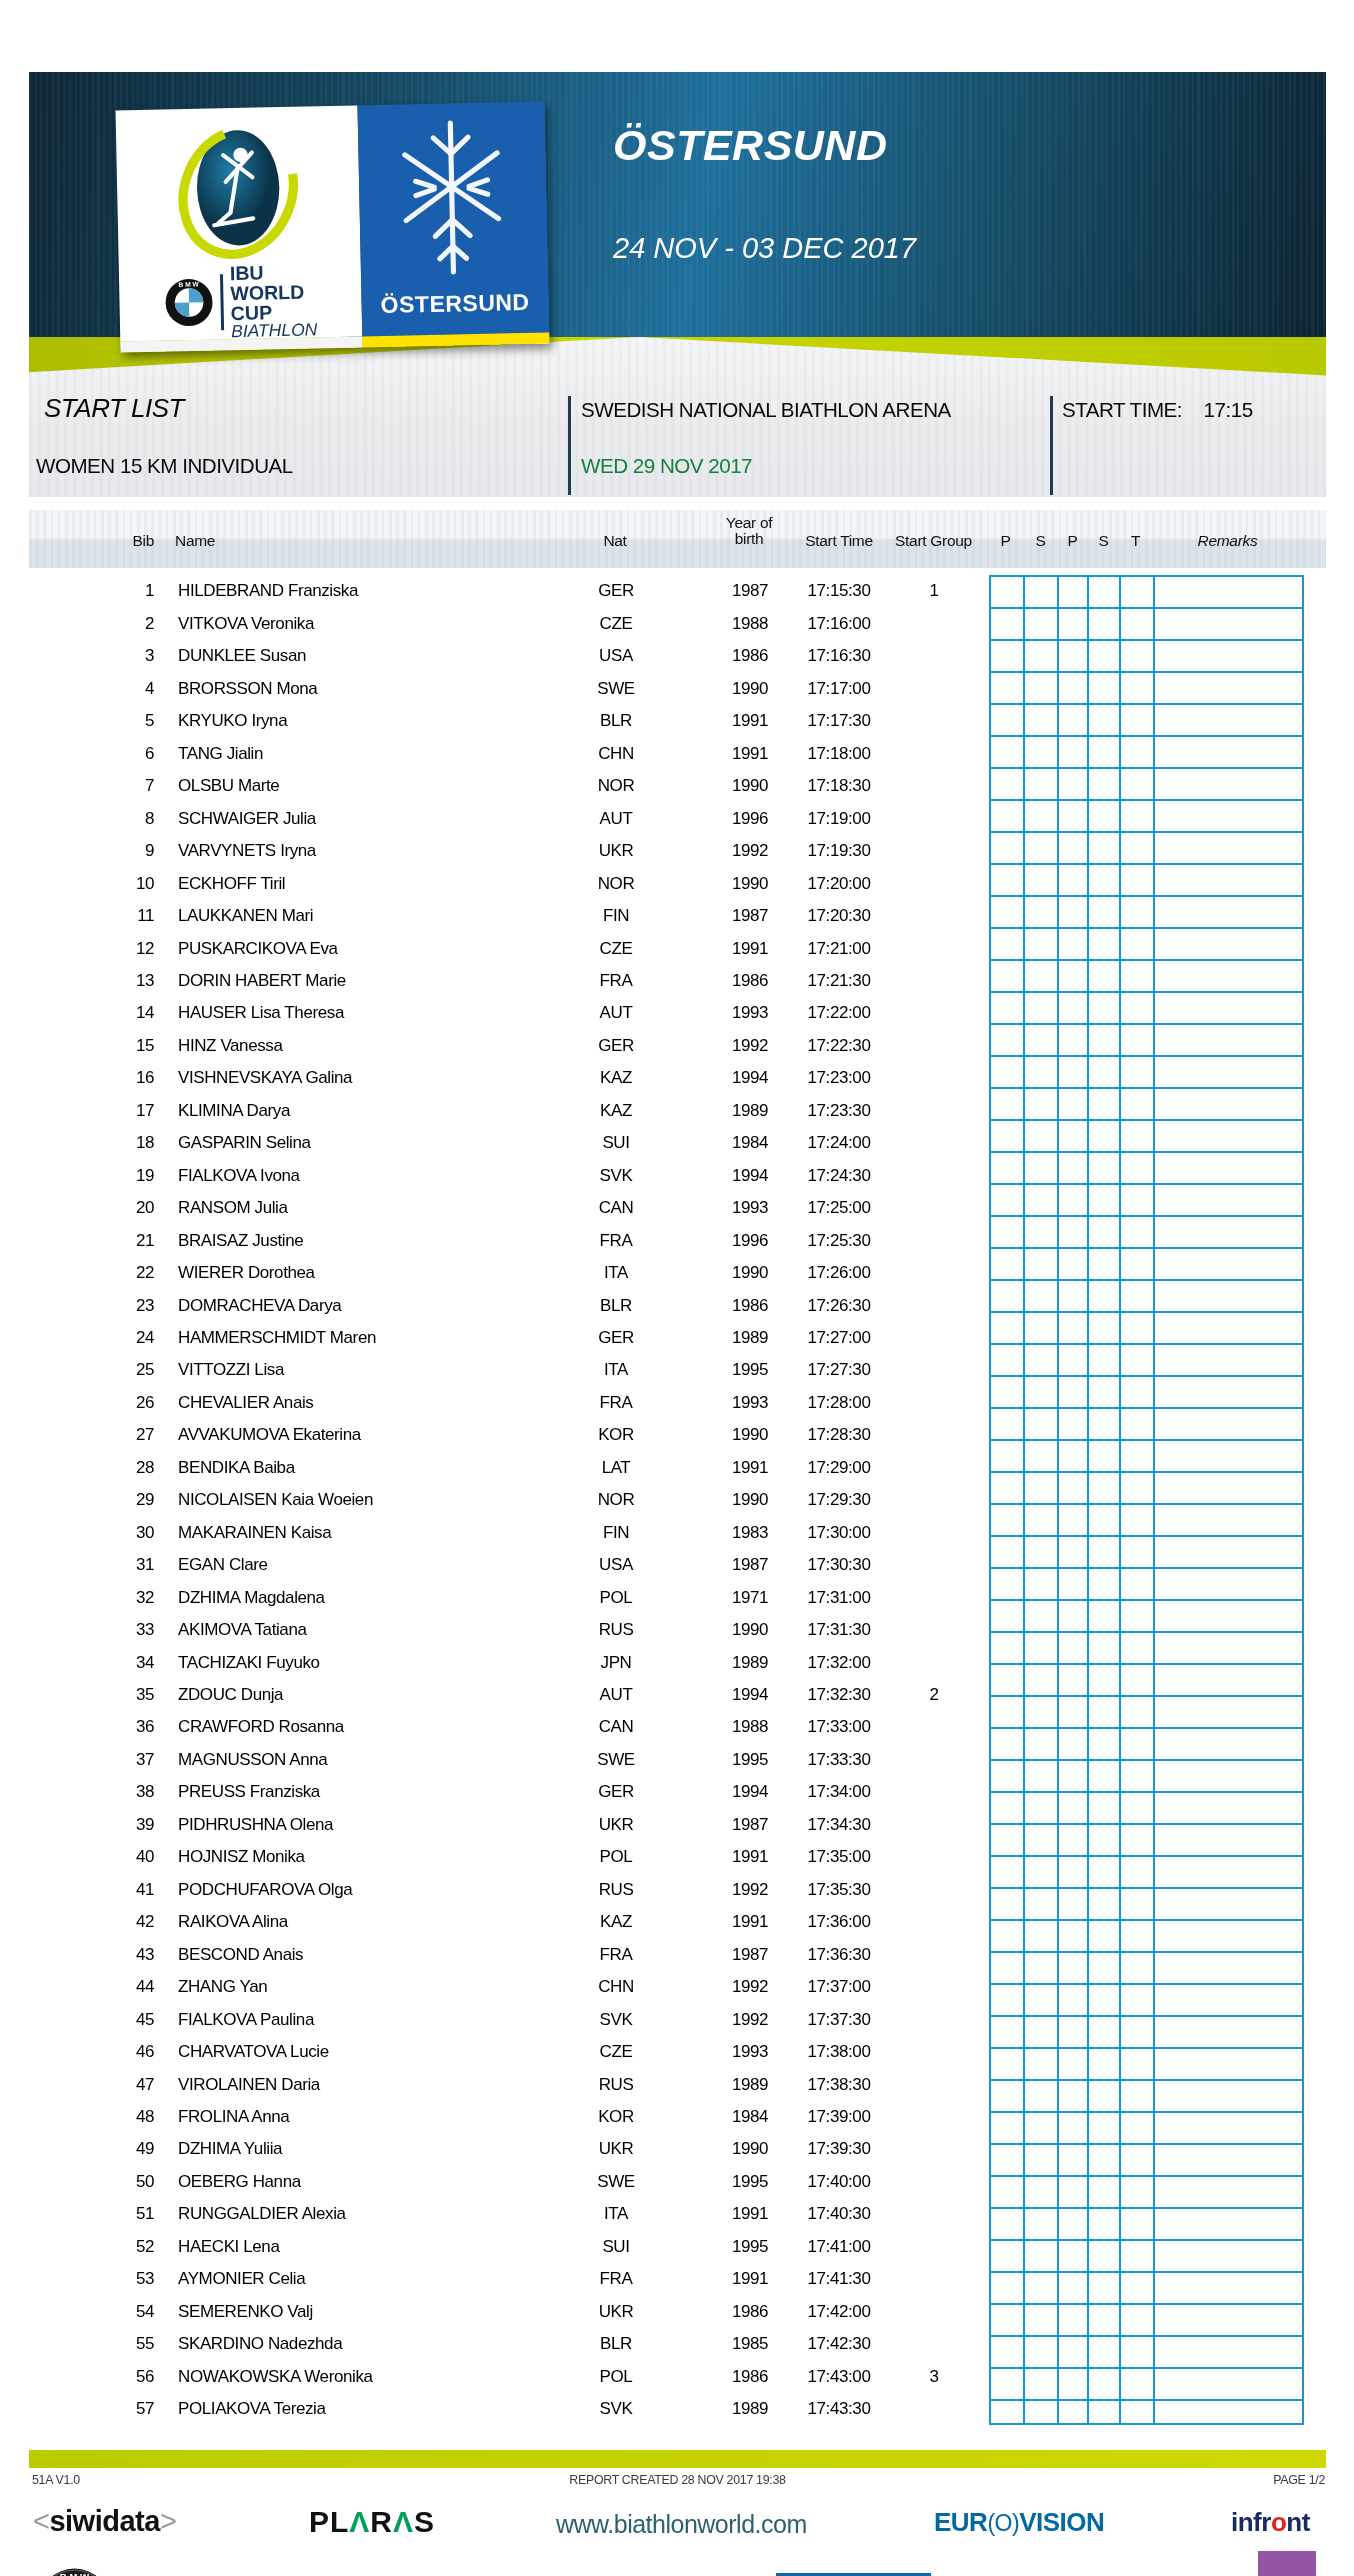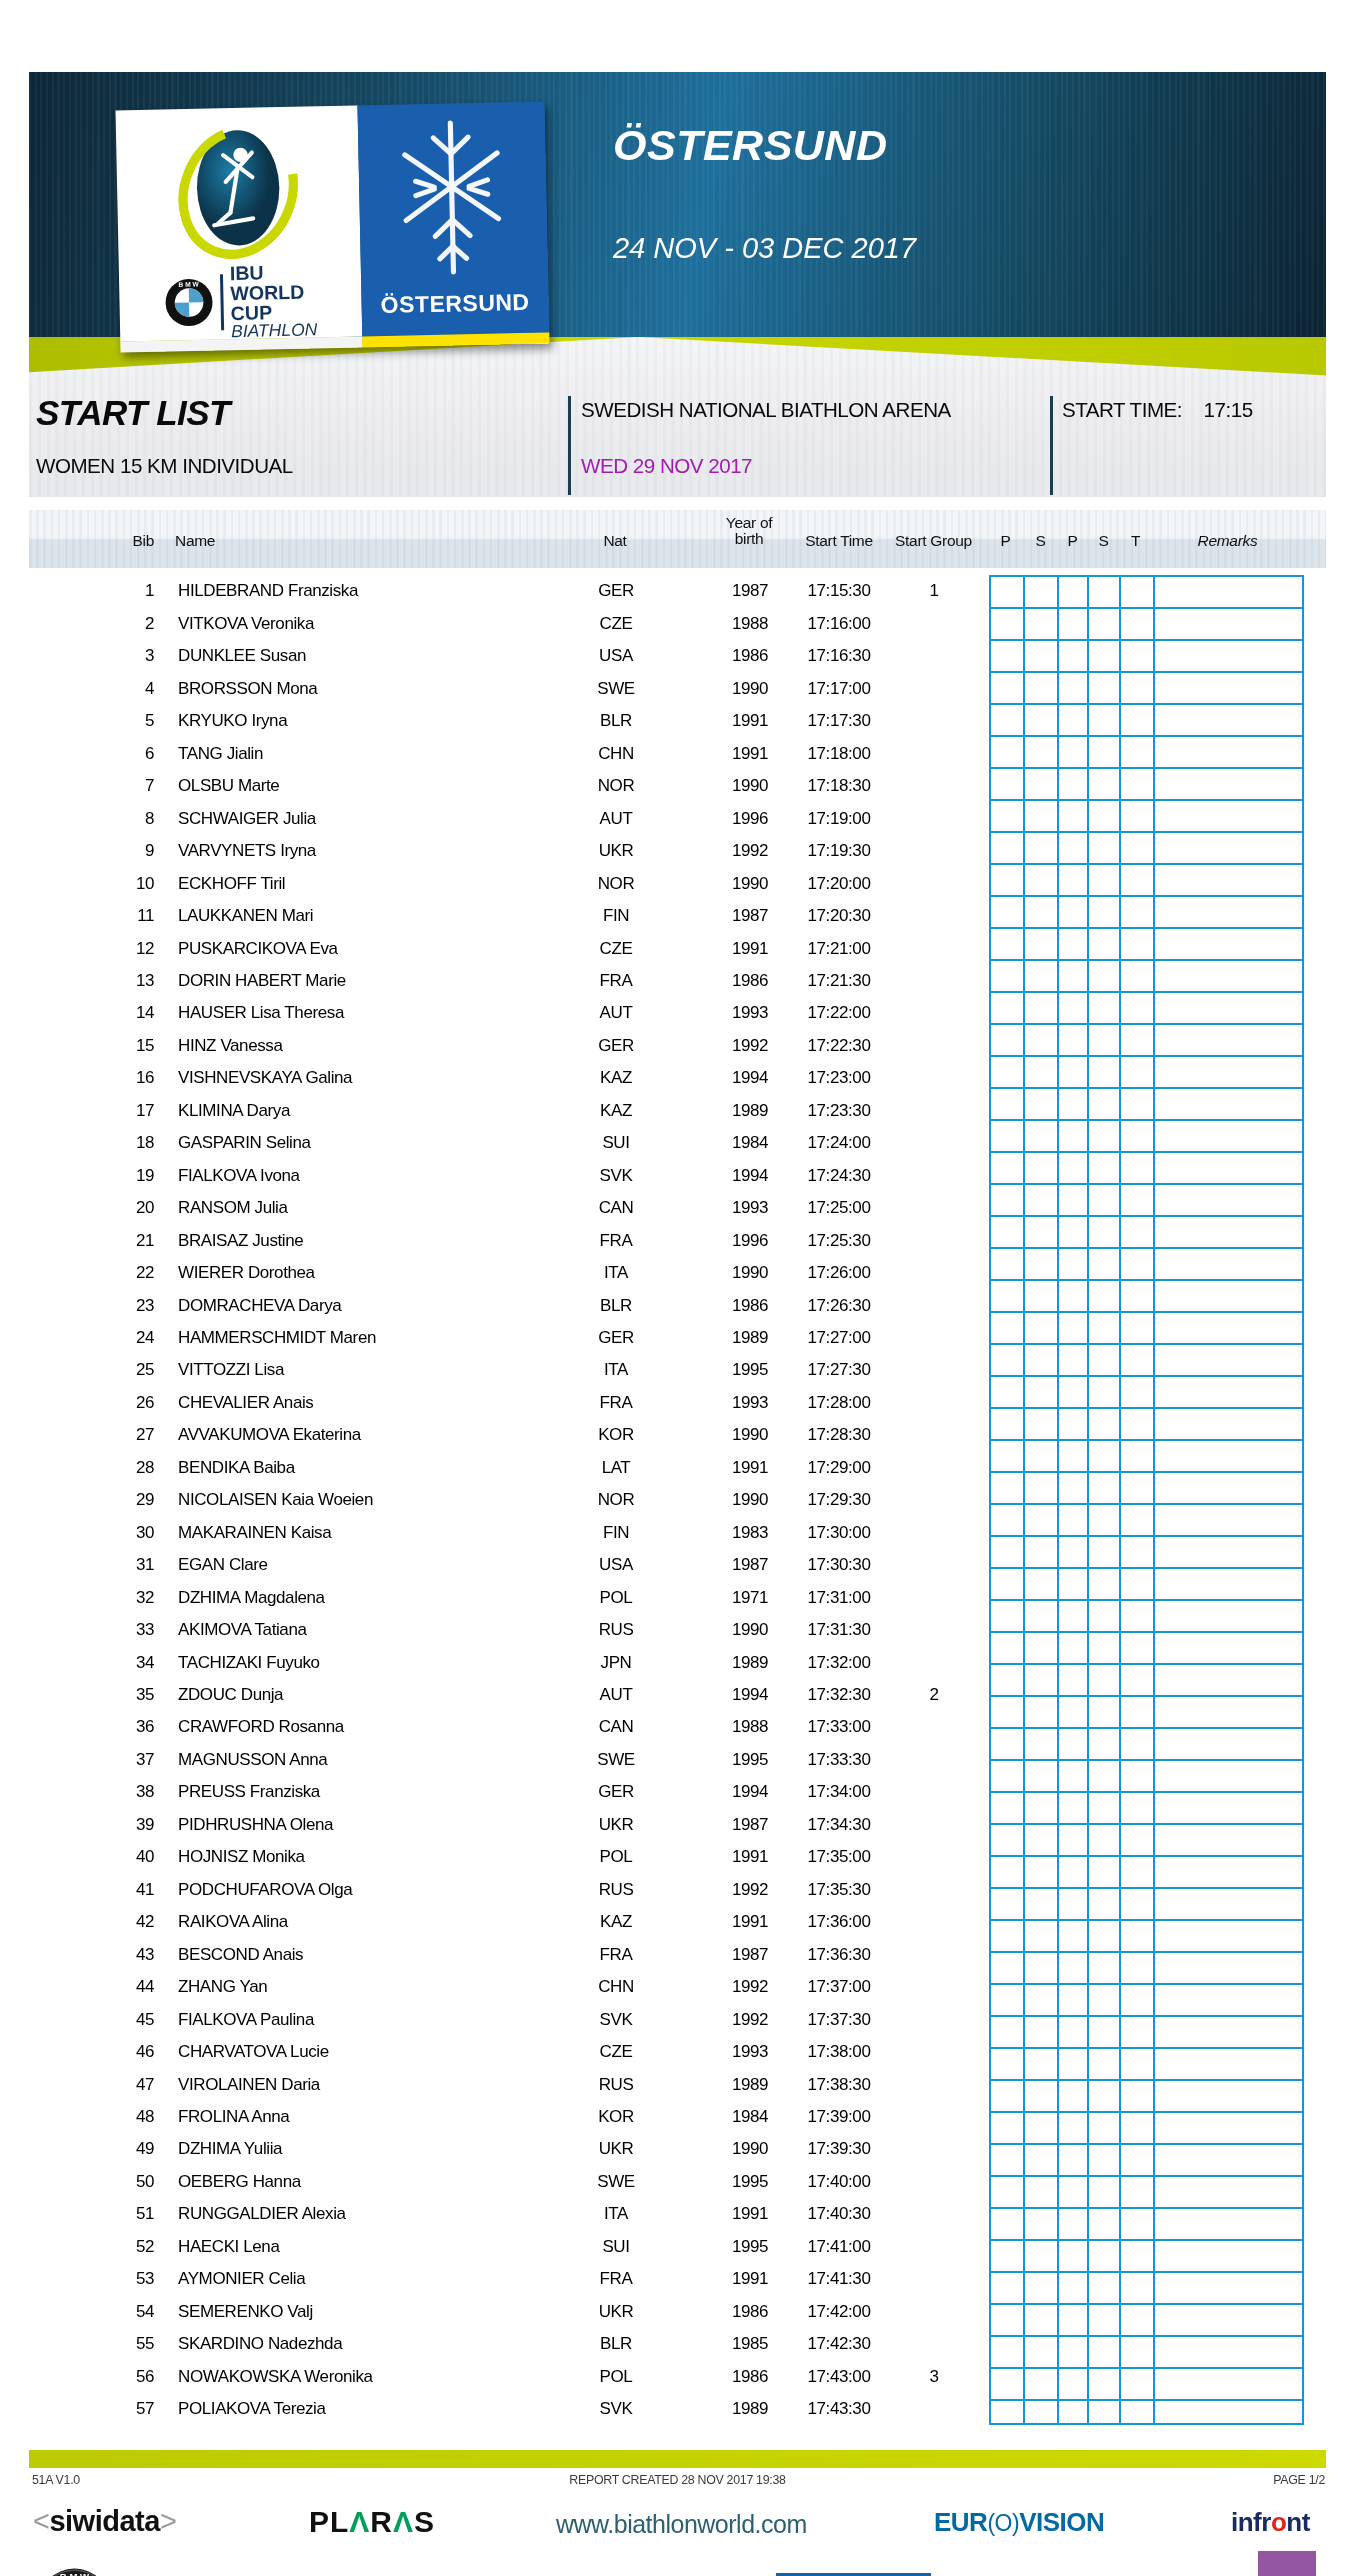--- a/index.html
+++ b/index.html
@@ -35,27 +35,27 @@
   
   .lime{left:29px;top:337px;width:1297px;height:70px;
     background:linear-gradient(90deg,#adbd00,#c9d800 40%,#b9c900);}
   .mountain{left:29px;top:337px;width:1297px;height:160px;
     background:linear-gradient(180deg,#f4f5f7 0%,#ececee 55%,#e7e9ec 100%);
     clip-path:polygon(0 22%,47% 0,100% 24%,100% 100%,0 100%);}
   .mountain::after{content:"";position:absolute;inset:0;
     background:repeating-linear-gradient(90deg,rgba(120,130,140,.05) 0 3.1px,transparent 3.1px 8.8px);}
 
   
-  .t-start-list{left:36px;top:393px;font-size:35px;font-weight:bold;font-style:italic;color:#0a0a0a;
+  .t-start-list{left:44px;top:393px;font-size:26px;font-weight:normal;font-style:italic;color:#0a0a0a;
     letter-spacing:-0.5px;z-index:5;}
   .t-race{left:36px;top:454px;font-size:20.6px;color:#0a0a0a;letter-spacing:-0.5px;z-index:5;}
   .t-div1{left:568px;top:396px;width:2.6px;height:99px;background:#1e3c50;z-index:5;}
   .t-div2{left:1050px;top:396px;width:2.6px;height:99px;background:#1e3c50;z-index:5;}
   .t-venue{left:581px;top:398px;font-size:20.6px;color:#0a0a0a;letter-spacing:-0.5px;z-index:5;}
-  .t-date{left:581px;top:454px;font-size:20.6px;color:#a21caf;letter-spacing:-0.5px;z-index:5;}
+  .t-date{left:581px;top:454px;font-size:20.6px;color:#15803d;letter-spacing:-0.5px;z-index:5;}
   .t-sttime{left:1062px;top:398px;font-size:20.6px;color:#0a0a0a;letter-spacing:-0.5px;z-index:5;display:flex;gap:21.6px;}
 
   
   .colhead{left:29px;top:510px;width:1297px;height:58px;background:#e3eaf0;}
   .colhead::after{content:"";position:absolute;inset:0;
     background:repeating-linear-gradient(90deg,rgba(140,155,170,.10) 0 2.6px,transparent 2.6px 7.2px),
                linear-gradient(180deg,rgba(255,255,255,.55) 48%,rgba(210,220,228,.4) 52%);}
   .hlbl{position:absolute;font-size:15.5px;color:#111;letter-spacing:-0.3px;z-index:6;}
   .hc{text-align:center;}
   .yob{line-height:1.05;text-align:center;}

